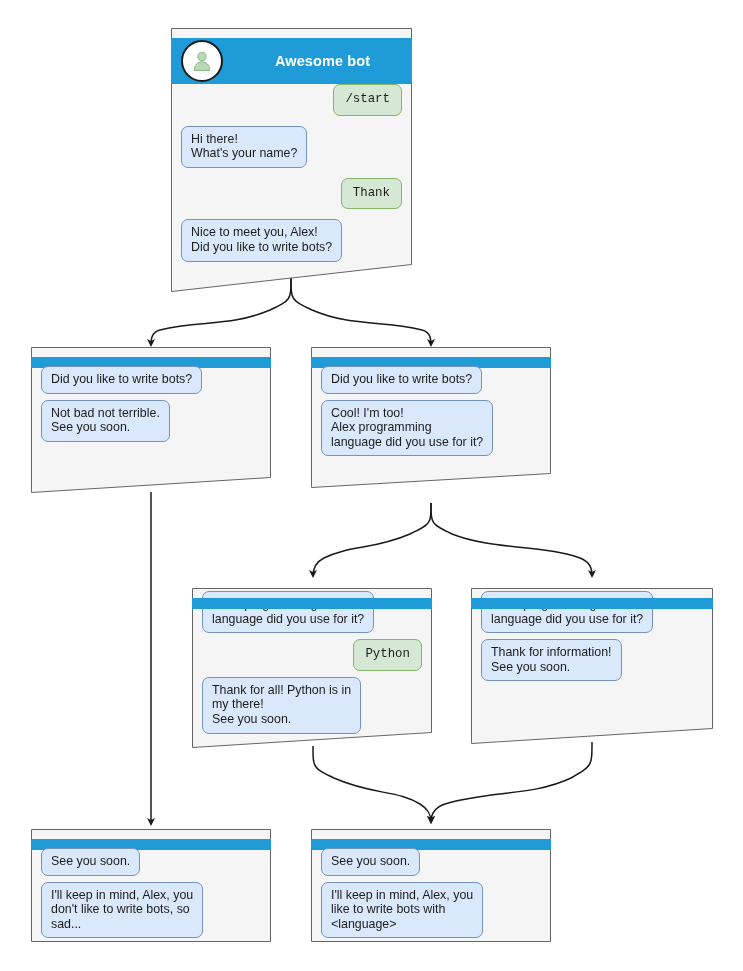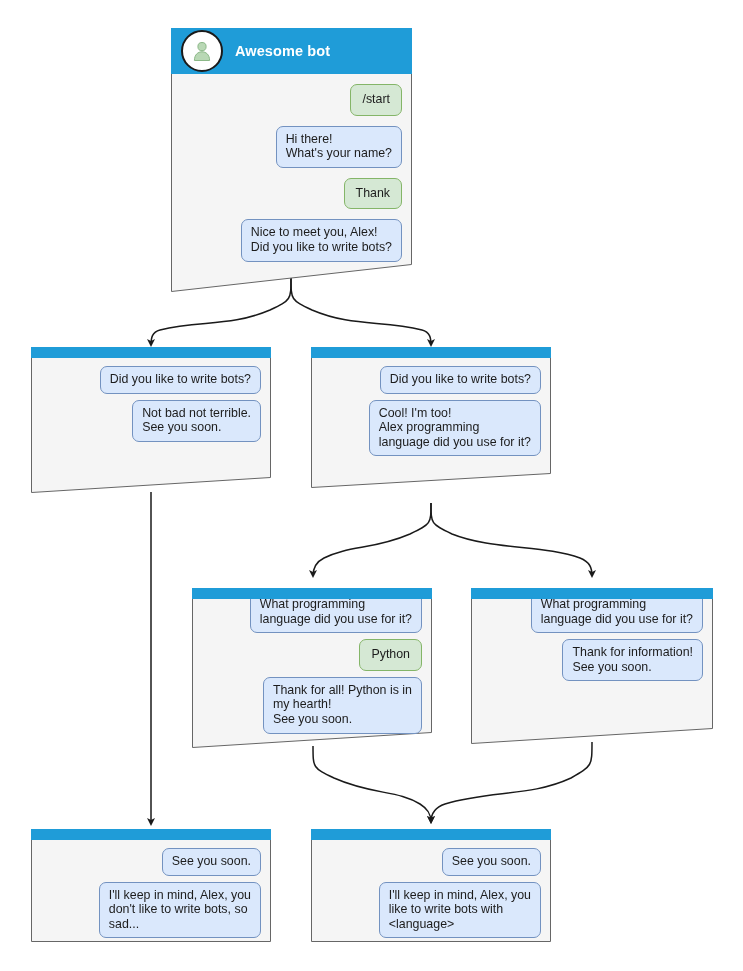--- a/index.html
+++ b/index.html
@@ -36,29 +36,30 @@
   .card-shape {
     position: absolute;
     left: 0; top: 0;
     width: 100%;
     height: 100%;
     z-index: 0;
   }
   .card-header {
     position: absolute;
     left: 0;
-    top: 0;
+    top: 10px;
     width: 100%;
     height: 46px;
     background: #1f9cd8;
     display: flex;
     align-items: center;
     z-index: 2;
     box-sizing: border-box;
     padding-left: 10px;
+    gap: 40px;
   }
   .card-header.thin {
     height: 11px;
     padding-left: 0;
   }
   .avatar {
     width: 38px;
     height: 38px;
     border-radius: 50%;
     background: #ffffff;
@@ -86,22 +87,22 @@
     padding: 10px 10px 0 10px;
     display: flex;
     flex-direction: column;
   }
   .chat.thin { top: 11px; padding-top: 8px; }
   .row {
     display: flex;
     width: 100%;
     margin-bottom: 10px;
   }
-  .row.left  { justify-content: flex-end; }
-  .row.right { justify-content: flex-end; }
+  .row.left  { justify-content: flex-start; }
+  .row.right { justify-content: flex-end; font-family: Liberation Mono, monospace; }
   .row.tight { margin-bottom: 6px; }
   .bubble {
     font-size: 12.4px;
     line-height: 14.6px;
     color: #1c1c1c;
     border-radius: 7px;
     padding: 5px 9px 6px 9px;
     white-space: pre-line;
     box-sizing: border-box;
     max-width: 83%;
@@ -221,21 +222,21 @@
       <div class="chat" style="top:3px; padding-top:0;">
         <div class="row left tight">
           <div class="bubble bot">What programming
 language did you use for it?</div>
         </div>
         <div class="row right tight">
           <div class="bubble user">Python</div>
         </div>
         <div class="row left">
           <div class="bubble bot">Thank for all! Python is in
-my hearth!
+my there!
 See you soon.</div>
         </div>
       </div>
     </div>
     <div class="card-header thin" style="z-index:3;"></div>
   </div>
 
   <div class="card" style="left:471px; top:588px; width:242px; height:156px;">
     <svg class="card-shape" viewBox="0 0 242 156" preserveAspectRatio="none">
       <path d="M0.5,0.5 L241.5,0.5 L241.5,140.5 L0.5,155.5 Z" fill="#f5f5f5" stroke="#666666" stroke-width="1"></path>

